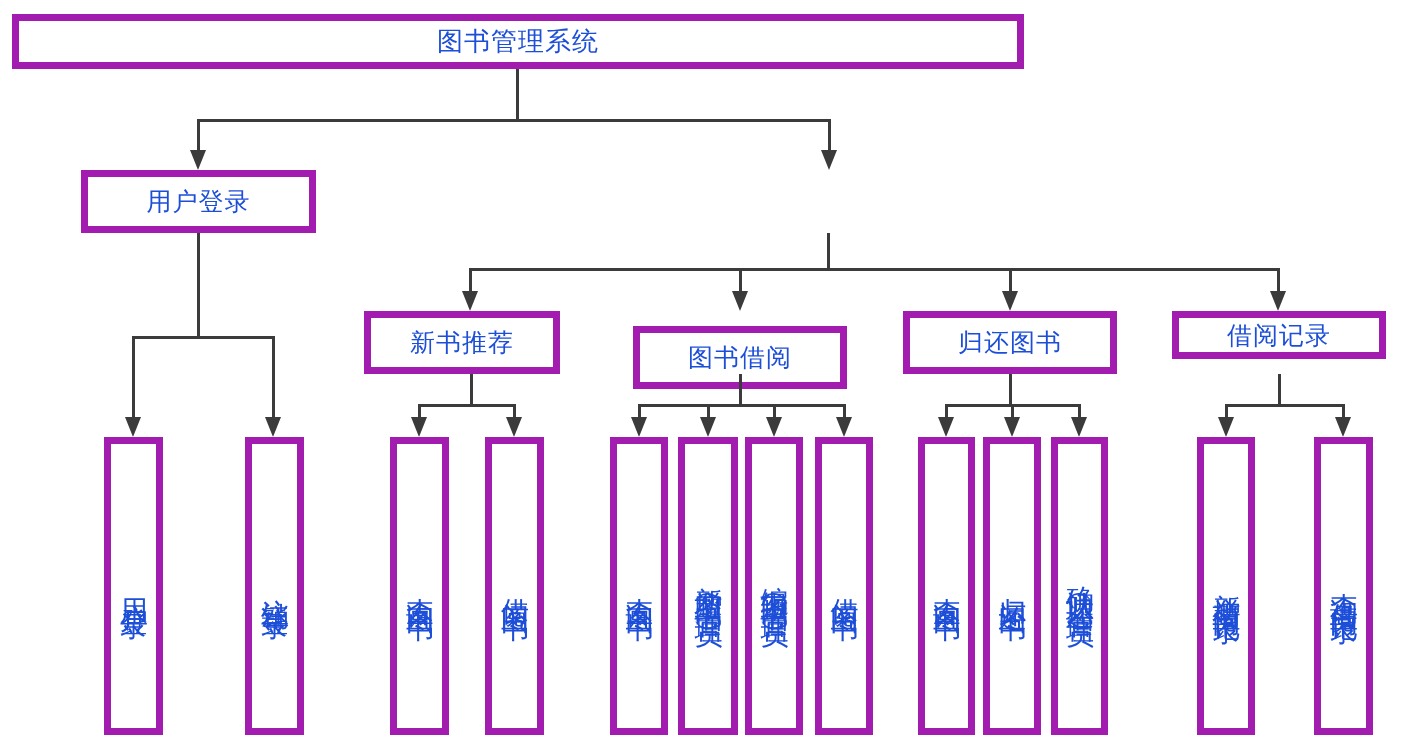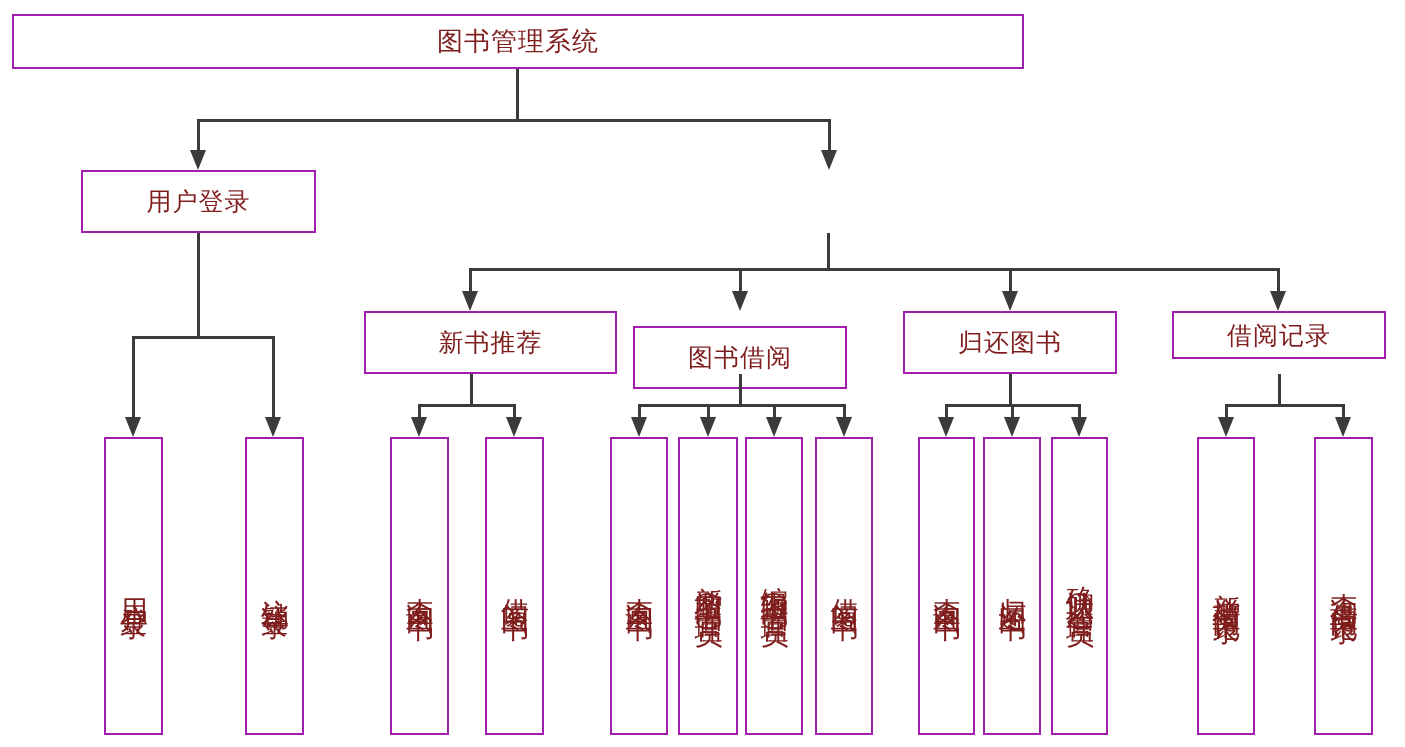--- a/index.html
+++ b/index.html
@@ -1,22 +1,22 @@
 <!DOCTYPE html>
 <html><head>
 <meta charset="utf-8">
 <style>
   html,body{margin:0;padding:0;background:#ffffff;}
   .stage{
     position:relative;width:1405px;height:747px;background:#ffffff;overflow:hidden;
     font-family:"Liberation Sans","DejaVu Sans",sans-serif;
   }
   .box{
-    position:absolute;box-sizing:border-box;border:2px solid #a21caf;background:#ffffff;
-    display:flex;align-items:center;justify-content:center;color:#7f1d1d;
+    position:absolute;box-sizing:border-box;border:7px solid #a21caf;background:#ffffff;
+    display:flex;align-items:center;justify-content:center;color:#1d4ed8;
   }
   .header{font-size:25px;letter-spacing:1px;}
   .root{font-size:26px;}
   .leaf{
     top:437px;height:298px;font-size:28px;
     writing-mode:vertical-rl;text-orientation:mixed;letter-spacing:5px;line-height:1;
   }
   .vl{position:absolute;width:3px;background:#3b3b3b;}
   .hl{position:absolute;height:3px;background:#3b3b3b;}
   .arrow{
@@ -31,21 +31,21 @@
 </style>
 </head>
 <body>
 
 <div class="stage">
 
   <div class="box header root" style="left:12px;top:14px;width:1012px;height:55px">图书管理系统</div>
 
   <div class="box header" style="left:81px;top:170px;width:235px;height:63px">用户登录</div>
 
-  <div class="box header" style="left:364px;top:311px;width:253px;height:63px">新书推荐</div>
+  <div class="box header" style="left:364px;top:311px;width:196px;height:63px">新书推荐</div>
   <div class="box header" style="left:633px;top:326px;width:214px;height:63px">图书借阅</div>
   <div class="box header" style="left:903px;top:311px;width:214px;height:63px">归还图书</div>
   <div class="box header" style="left:1172px;top:311px;width:214px;height:48px">借阅记录</div>
 
   <div class="box leaf" style="left:104px;width:59px">用户登录</div>
   <div class="box leaf" style="left:245px;width:59px">注销登录</div>
 
   <div class="box leaf" style="left:390px;width:59px">查询图书</div>
   <div class="box leaf" style="left:485px;width:59px">借阅图书</div>
 

